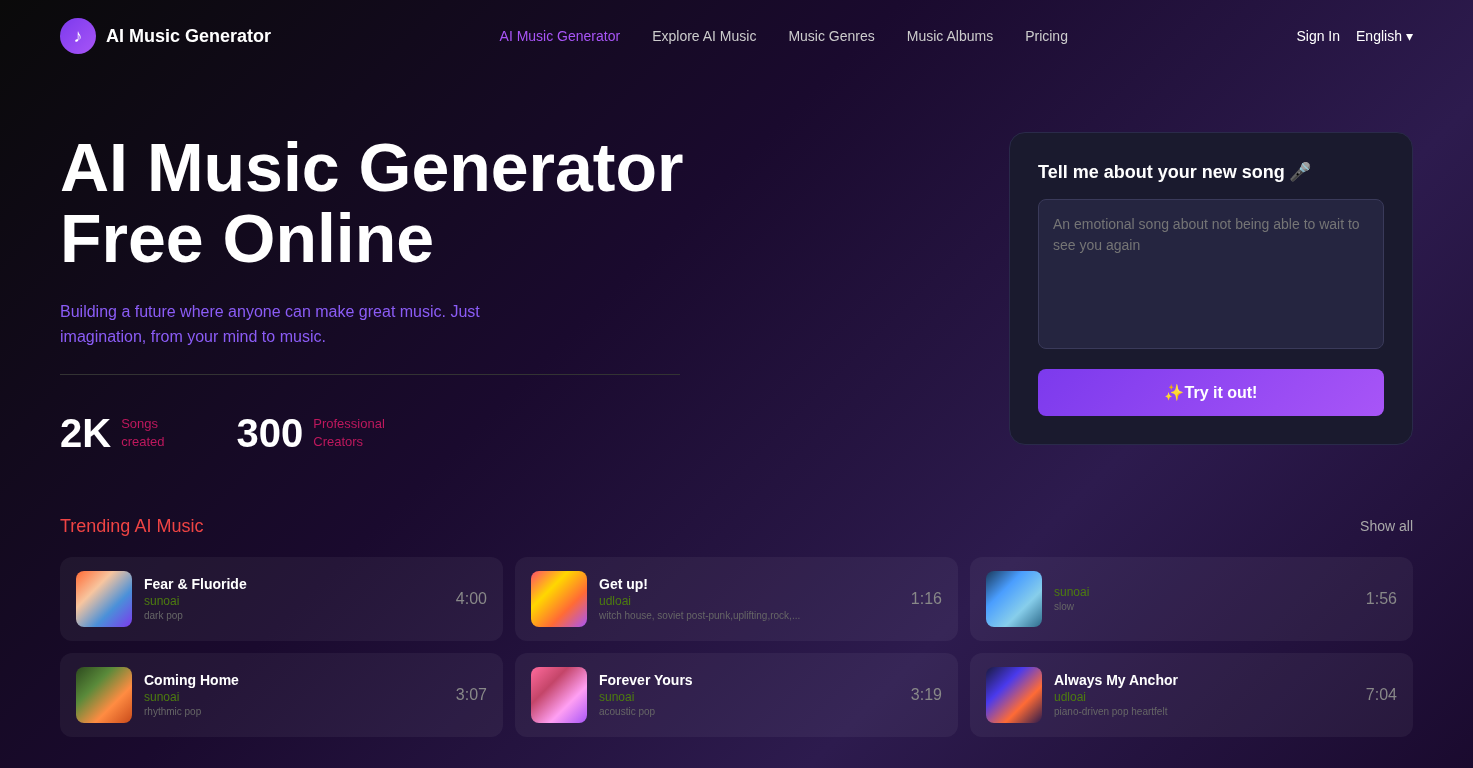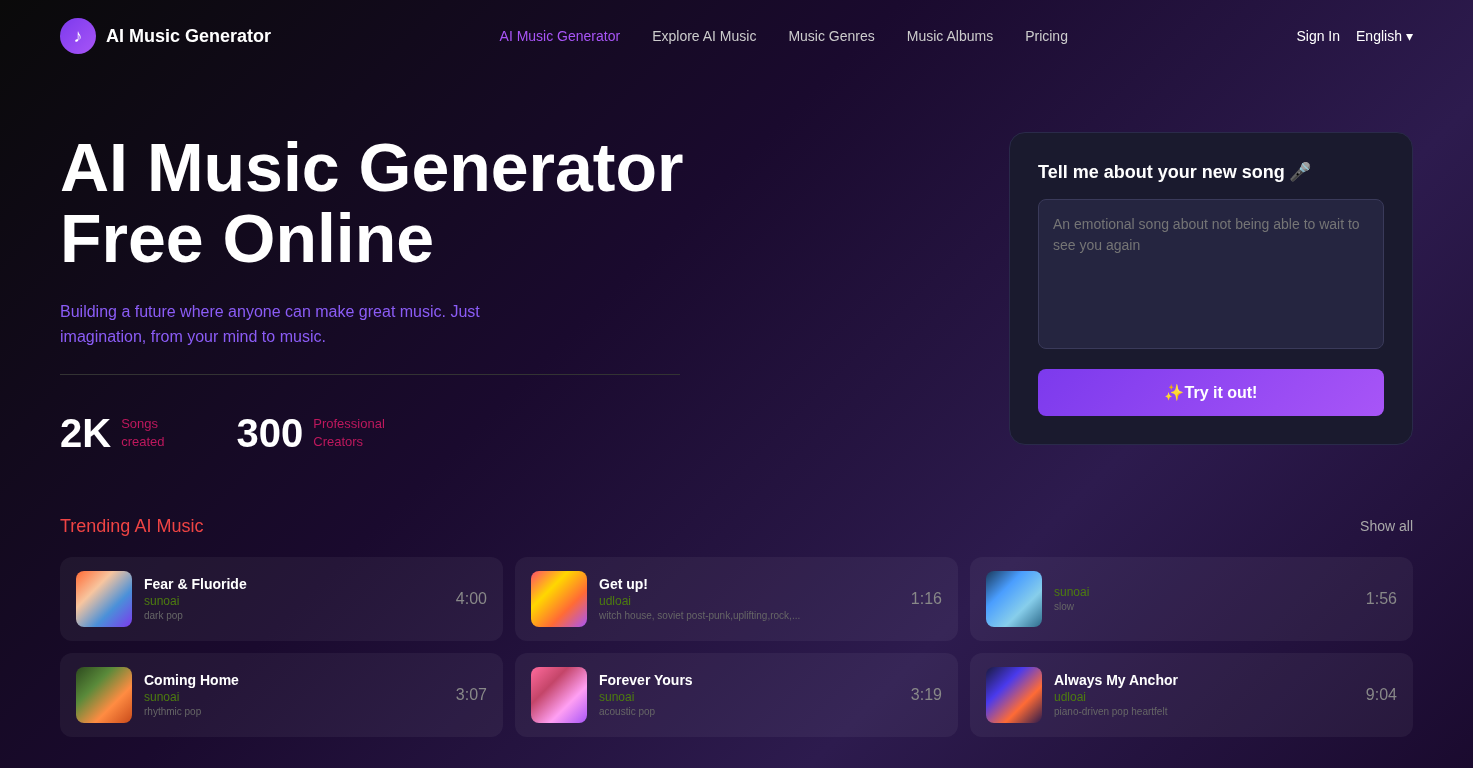--- a/index.html
+++ b/index.html
@@ -390,16 +390,16 @@
   </div>
       <div class="music-card">
     <div class="album-art">
       <div class="album-art-inner art-6"></div>
     </div>
     <div class="music-info">
       <div class="music-name">Always My Anchor</div>
       <div class="music-artist">udloai</div>
       <div class="music-genre">piano-driven pop heartfelt</div>
     </div>
-    <div class="music-duration">9:04</div>
+    <div class="music-duration">7:04</div>
   </div>
     </div>
 </section>
 
 </body></html>

